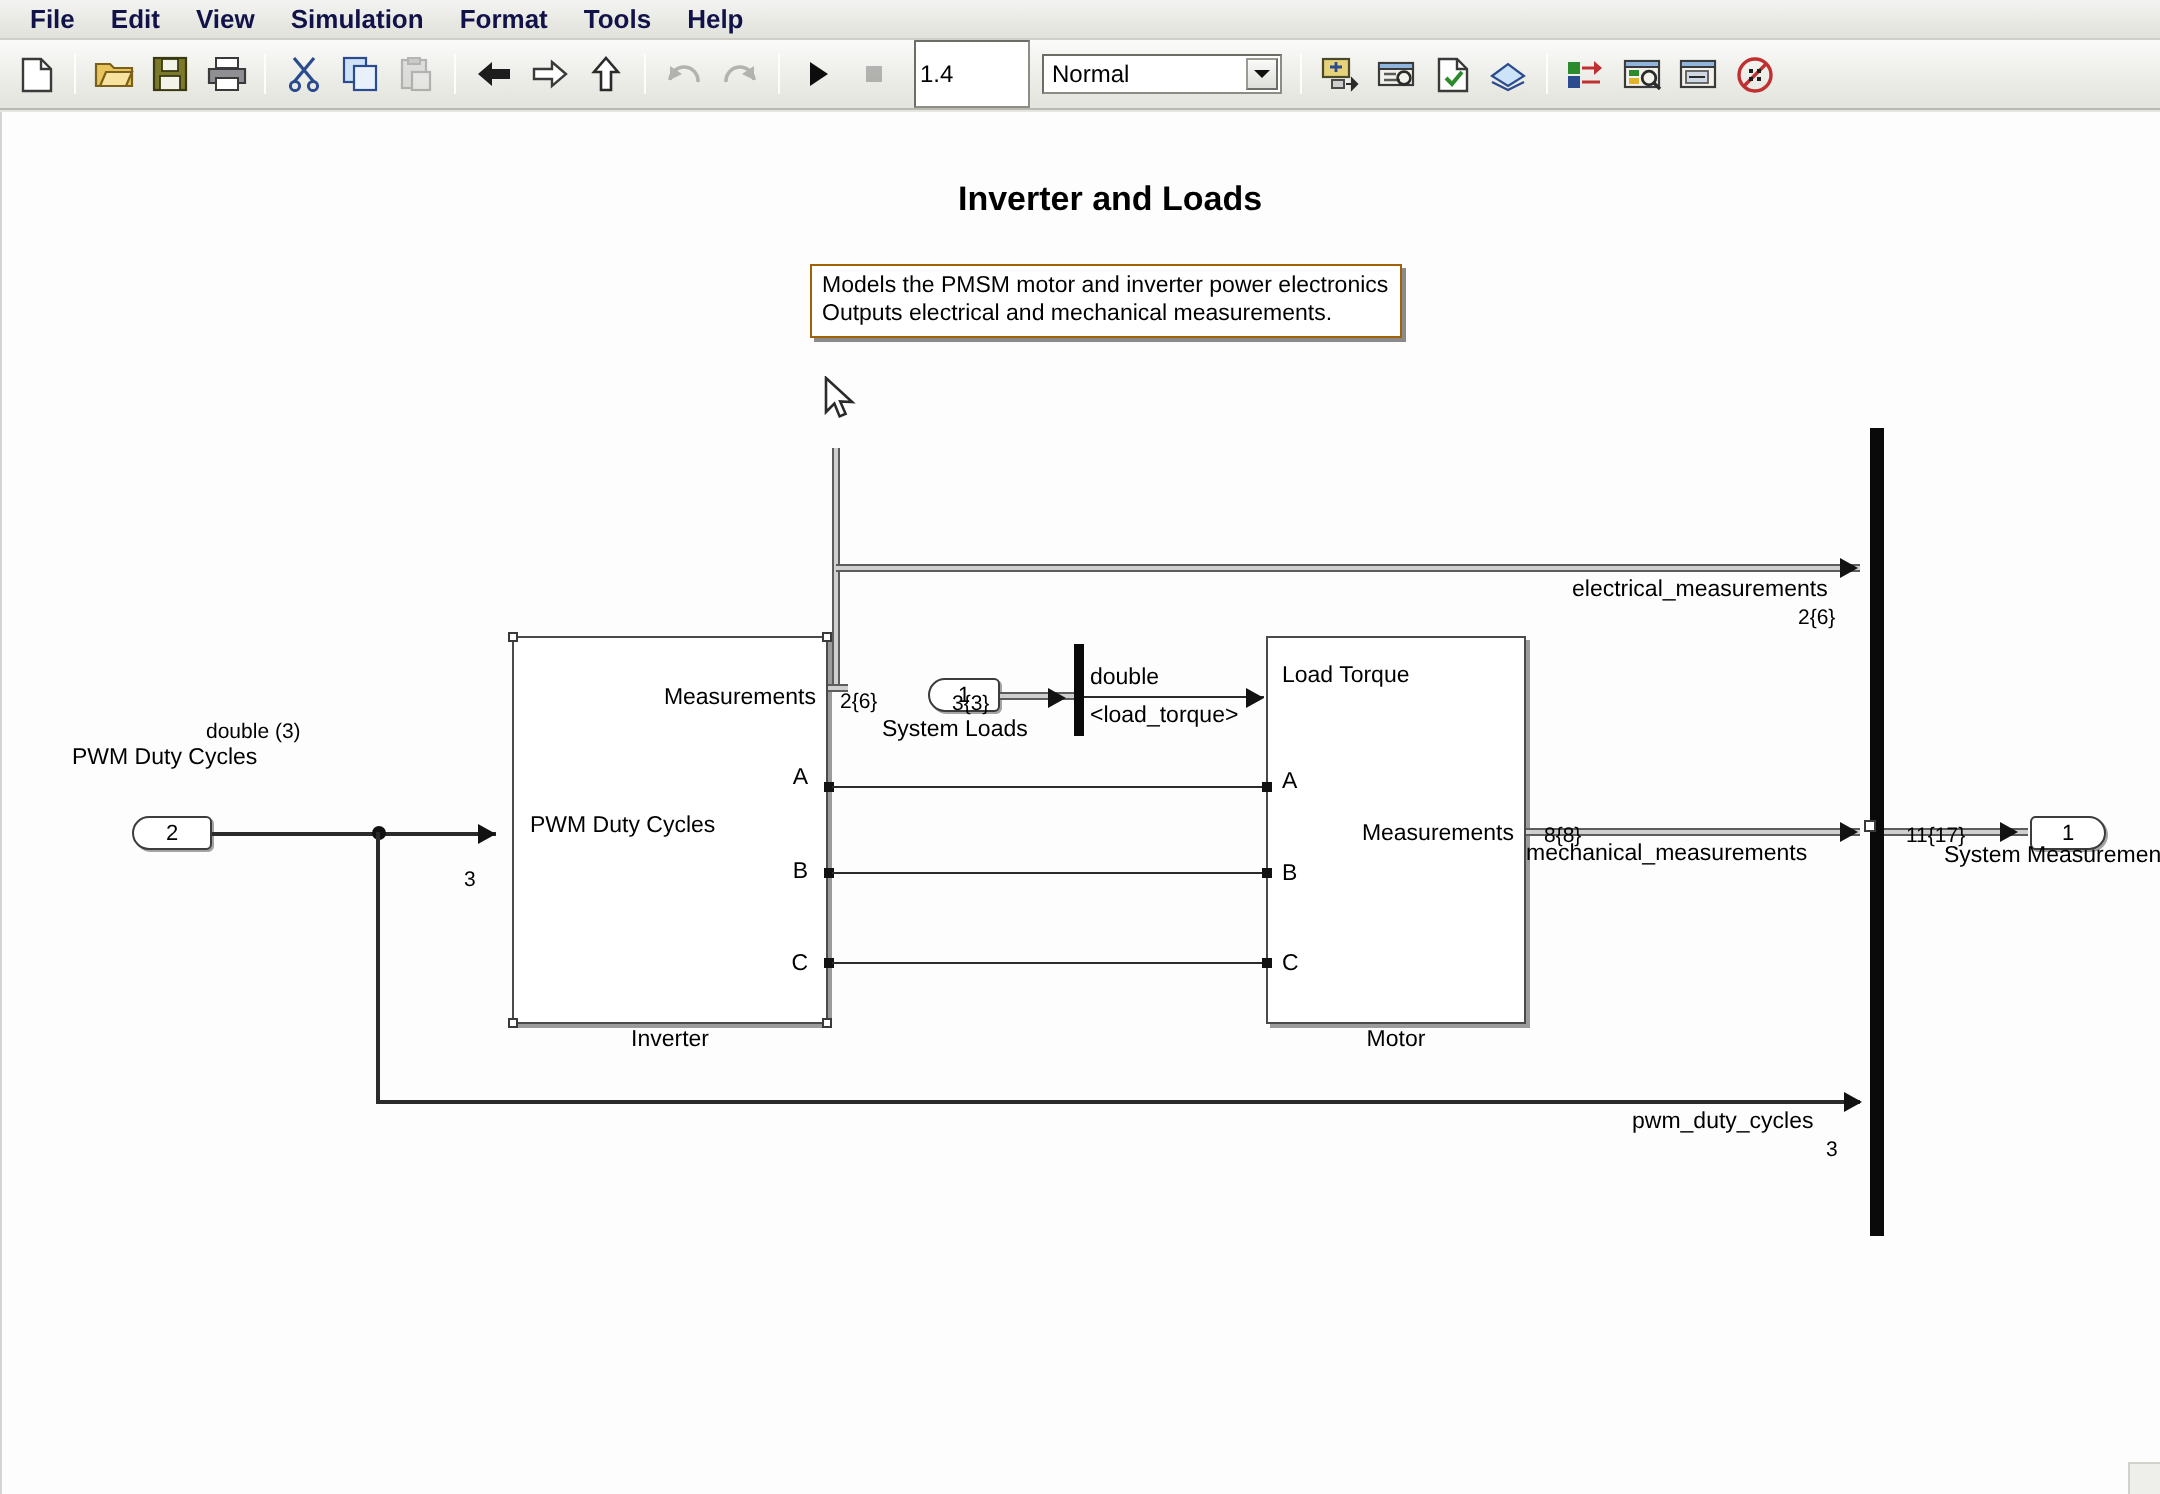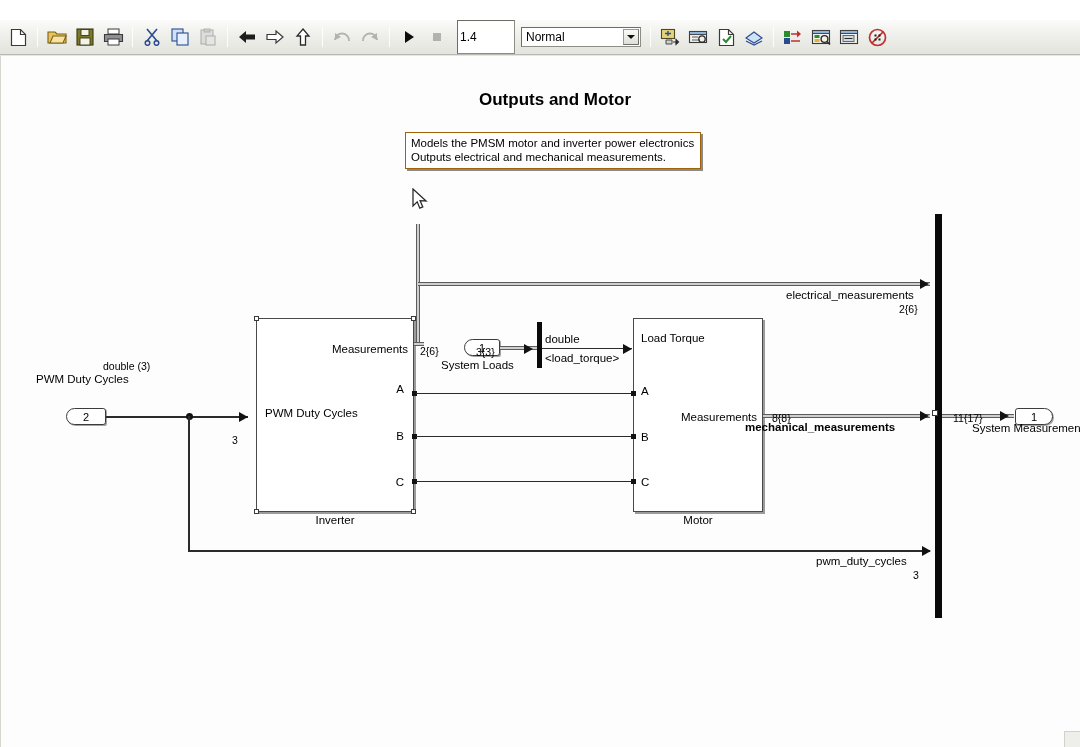--- a/index.html
+++ b/index.html
@@ -214,20 +214,29 @@
     background: #eeeeea;
     border-left: 1px solid #d2d2cc;
     border-top: 1px solid #d2d2cc;
   }
 </style>
 </head>
 <body>
 
 <div id="app">
 
+  <div class="menubar">
+    <div class="menuitem">File</div>
+    <div class="menuitem">Edit</div>
+    <div class="menuitem">View</div>
+    <div class="menuitem">Simulation</div>
+    <div class="menuitem">Format</div>
+    <div class="menuitem">Tools</div>
+    <div class="menuitem">Help</div>
+  </div>
 
   <div class="toolbar">
 
     <div class="tb">
       <svg width="17" height="19" viewBox="0 0 17 19">
         <path d="M1.5 1.5h9l5 5v11h-14z" fill="#fff" stroke="#3a3a3a" stroke-width="1.2"></path>
         <path d="M10.5 1.5v5h5" fill="none" stroke="#3a3a3a" stroke-width="1.2"></path>
       </svg>
     </div>
 
@@ -406,21 +415,21 @@
       <svg width="19" height="19" viewBox="0 0 19 19">
         <circle cx="9.5" cy="9.5" r="8" fill="none" stroke="#c03030" stroke-width="1.7"></circle>
         <path d="M4 15L15 4" stroke="#c03030" stroke-width="1.7"></path>
         <path d="M6.5 6.5h2v2h-2zM10.5 6.5h2v2h-2zM6.5 10.5h2v2h-2zM10.5 10.5h2v2h-2z" fill="#1d1d1d"></path>
       </svg>
     </div>
   </div>
 
   <div class="canvas">
 
-    <div class="dtitle" style="left:479px; top:34px;">Outputs and Motor</div>
+    <div class="dtitle" style="left:479px; top:34px;">Inverter and Loads</div>
 
     <div class="note" style="left:405px; top:76px; width:296px;">
       <div>Models the PMSM motor and inverter power electronics</div>
       <div>Outputs electrical and mechanical measurements.</div>
     </div>
 
     <div class="pill left" style="left:66px; top:352px; width:40px;">
       <span>2</span>
     </div>
     <div class="lbl" style="left:36px; top:317px;">PWM Duty Cycles</div>
@@ -490,21 +499,21 @@
       <span class="lbl" style="left:7px; top:157px;">C</span>
       <span class="lbl" style="right:5px; top:92px;">Measurements</span>
     </div>
     <div class="dot" style="left:631px; top:335px;"></div>
     <div class="dot" style="left:631px; top:378px;"></div>
     <div class="dot" style="left:631px; top:423px;"></div>
 
     <div class="bus h" style="left:763px; top:358px; width:167px;"></div>
     <div class="arrow" style="left:920px; top:355px;"></div>
     <div class="lbl sig" style="left:772px; top:342px;">8{8}</div>
-    <div class="lbl" style="left:745px; top:365px;font-weight:bold;">mechanical_measurements</div>
+    <div class="lbl" style="left:763px; top:365px;">mechanical_measurements</div>
 
     <div class="busbar" style="left:935px; top:158px; width:7px; height:404px;"></div>
     <div class="handle" style="left:932px; top:354px; width:6px; height:6px; background:#fff;"></div>
 
     <div class="bus h" style="left:942px; top:358px; width:72px;"></div>
     <div class="arrow" style="left:1000px; top:355px;"></div>
     <div class="lbl sig" style="left:953px; top:342px;">11{17}</div>
     <div class="pill right" style="left:1015px; top:352px; width:38px;">
       <span>1</span>
     </div>

